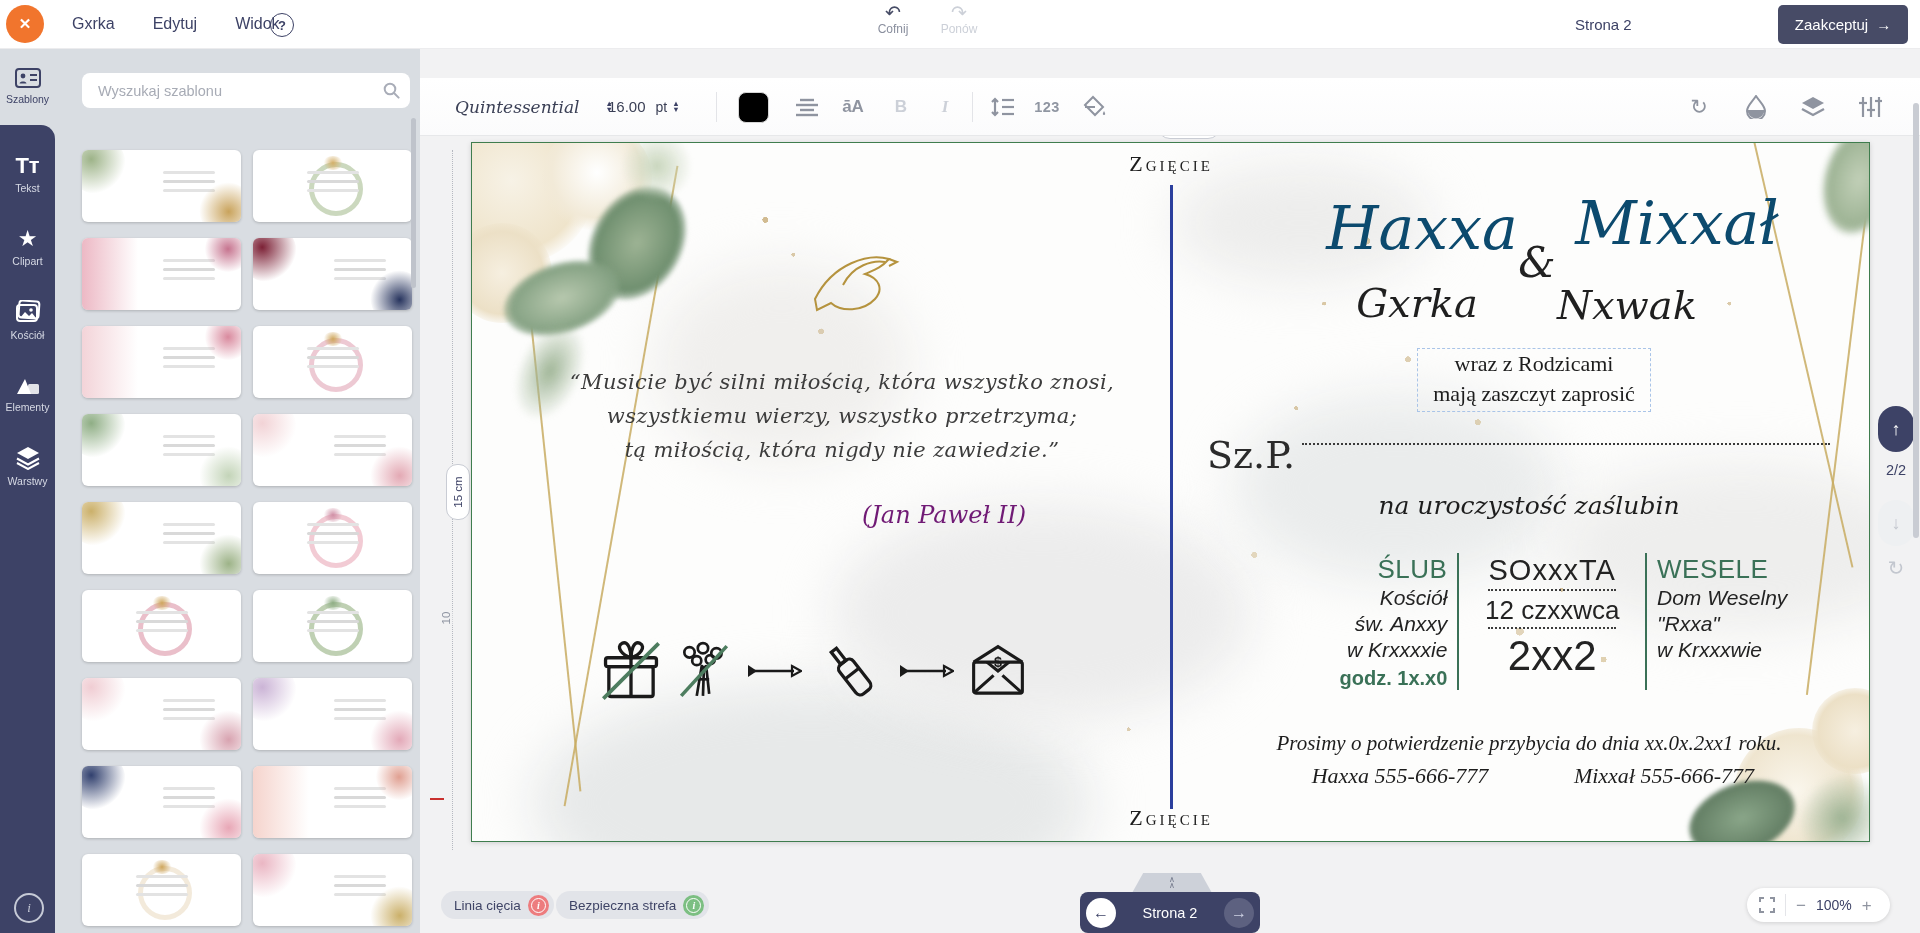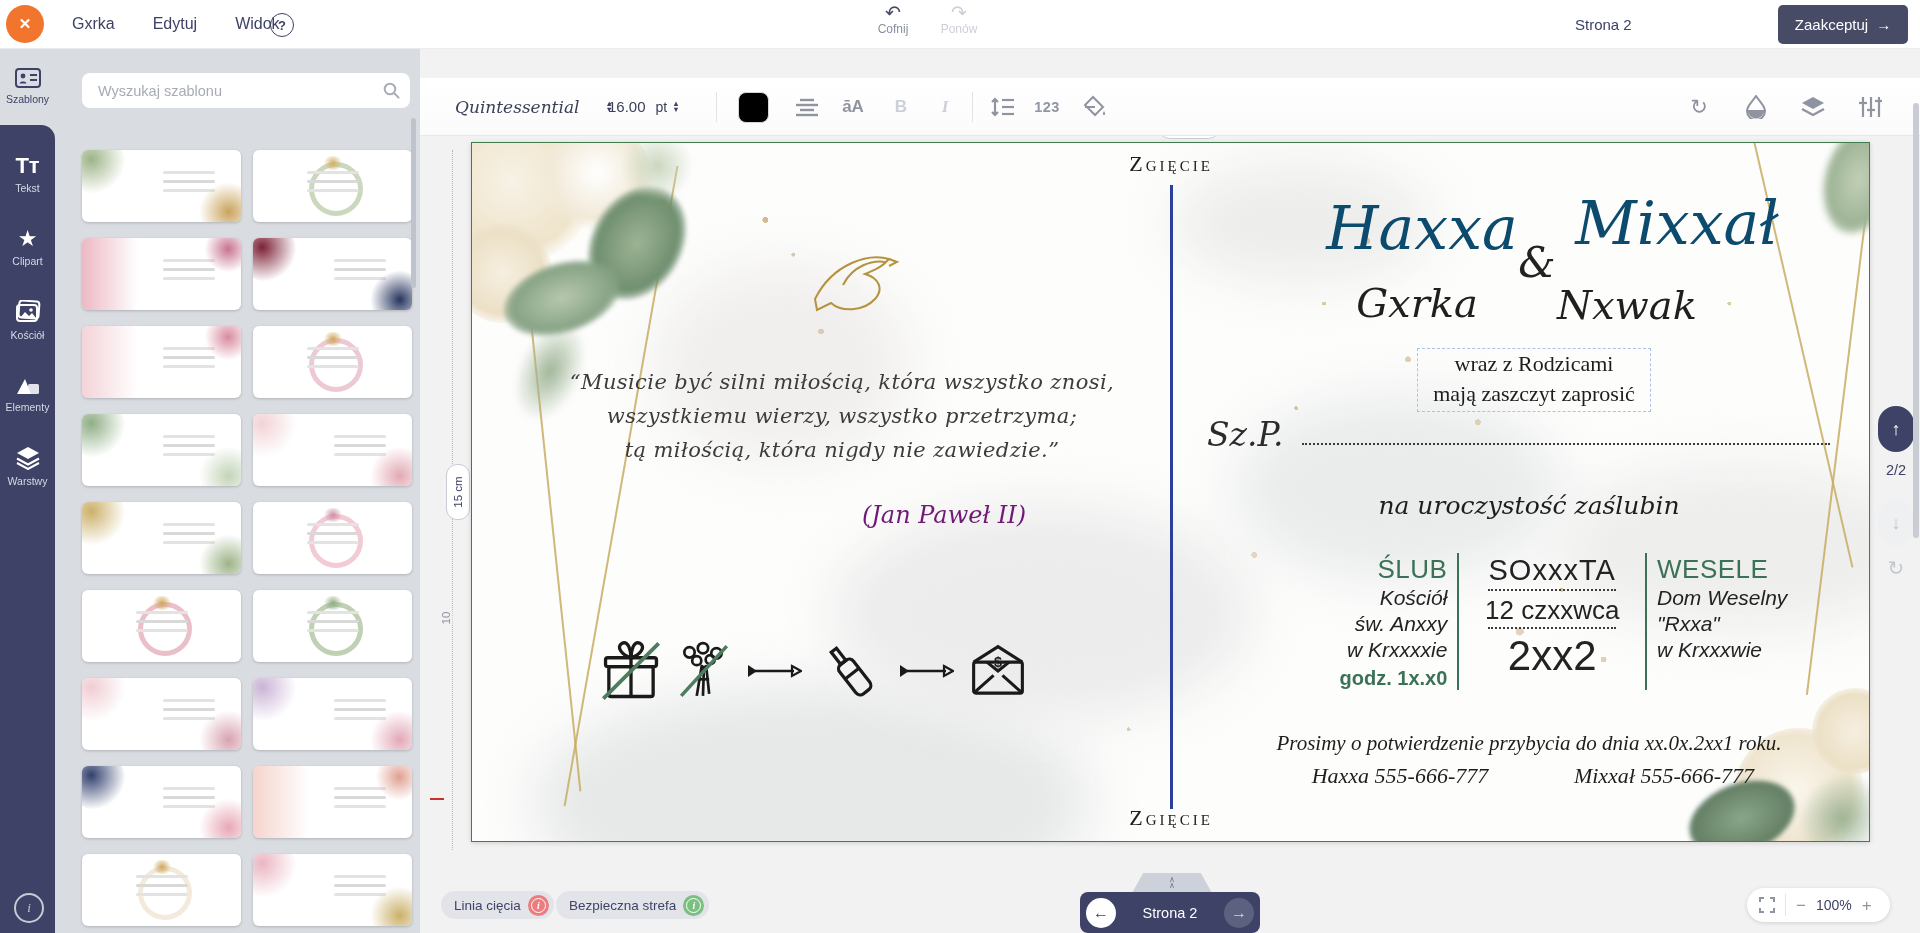--- a/index.html
+++ b/index.html
@@ -136,21 +136,21 @@
   .quote{position:absolute;left:70px;top:222px;width:600px;text-align:center;font-family:"DejaVu Serif",serif;font-style:italic;font-size:21px;line-height:34px;color:#3c3c3c;letter-spacing:.4px;z-index:5;}
   .attrib{position:absolute;left:352px;top:358px;width:240px;text-align:center;font-family:"DejaVu Serif",serif;font-style:italic;font-size:24px;color:#701a75;z-index:5;}
   .icons-row{position:absolute;left:128px;top:490px;width:450px;height:76px;display:flex;align-items:center;gap:13px;z-index:5;}
   .icons-row svg{display:block;}
   
   .name{position:absolute;font-family:"DejaVu Serif",serif;font-style:italic;color:#0c4a6e;text-align:center;z-index:5;}
   .name-first{font-size:60px;line-height:60px;}
   .name-amp{font-size:42px;color:#222;}
   .name-last{font-size:40px;line-height:40px;color:#1f1f1f;}
   .invite-box{position:absolute;left:945px;top:205px;width:232px;height:62px;border:1px dashed #a9c4e8;text-align:center;font-family:"Liberation Serif",serif;font-size:22px;line-height:30px;color:#1d1d1d;z-index:5;}
-  .szp{position:absolute;left:735px;top:272px;font-family:"DejaVu Serif",serif;font-style:italic;font-size:33px;color:#2b2b2b;z-index:5;}
+  .szp{position:absolute;left:735px;top:290px;font-family:"DejaVu Serif",serif;font-size:38px;color:#2b2b2b;z-index:5;}
   .guest-dots{position:absolute;left:830px;top:300px;width:528px;border-bottom:2px dotted #3a3a3a;z-index:5;}
   .ceremony{position:absolute;left:857px;top:348px;width:400px;text-align:center;font-family:"DejaVu Serif",serif;font-style:italic;font-size:25px;color:#1d1d1d;z-index:5;}
   .cols{position:absolute;left:855px;top:410px;width:478px;display:flex;align-items:stretch;gap:10px;z-index:5;}
   .col{color:#232323;}
   .col-title{font-size:26px;letter-spacing:.5px;color:#3a7157;line-height:32px;}
   .col-line{font-family:Liberation Sans, sans-serif;font-style:italic;font-size:21px;line-height:26px;}
   .col-time{font-size:20px;font-weight:700;color:#3a7157;margin-top:4px;}
   .col-slub{width:122px;text-align:right;}
   .col-date{width:168px;text-align:center;}
   .col-wesele{width:150px;text-align:left;}

